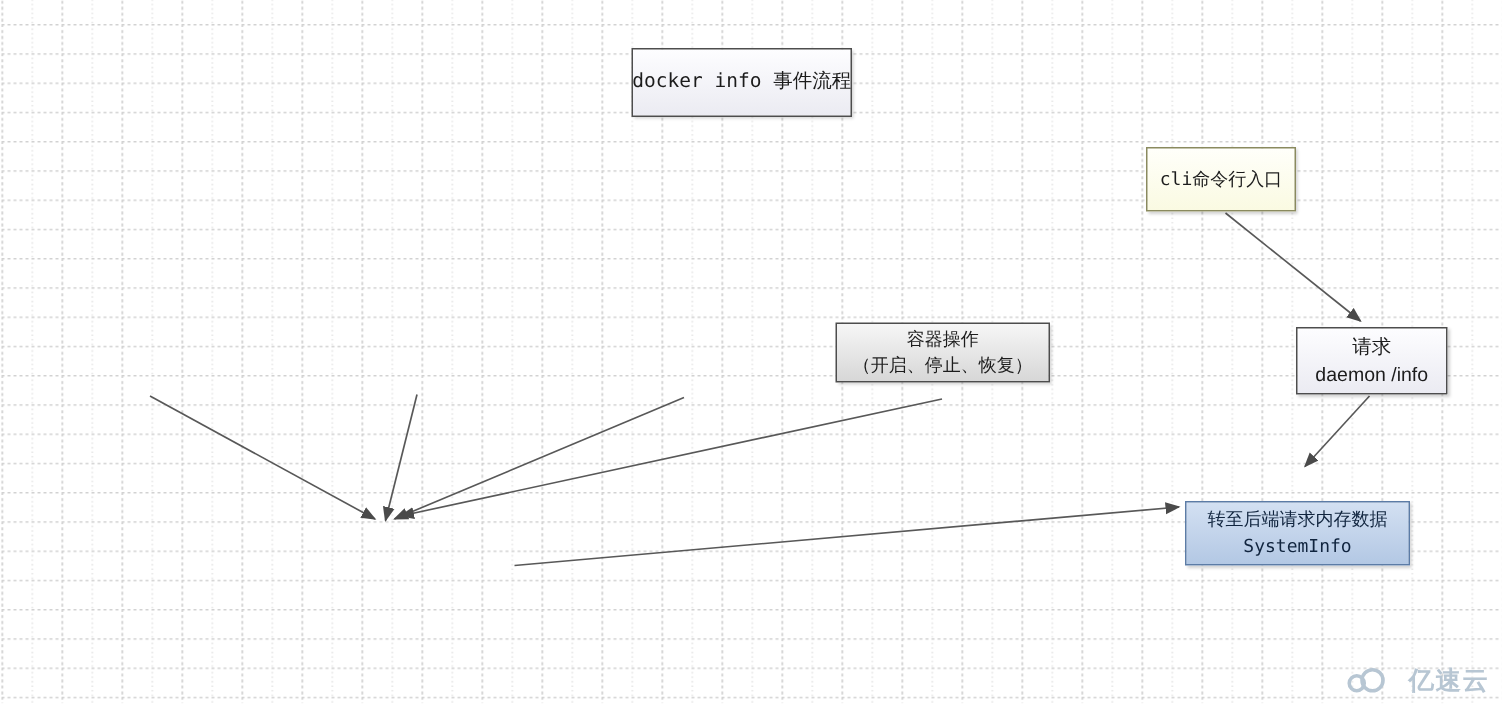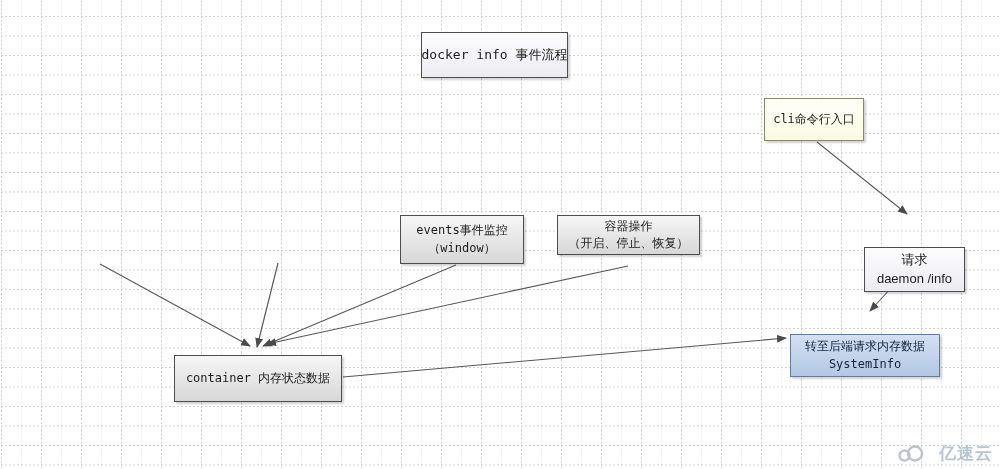--- a/index.html
+++ b/index.html
@@ -21,21 +21,21 @@
     background:linear-gradient(#f6f6f6,#d7d7d7);
     box-shadow:1.5px 1.5px 2px rgba(0,0,0,0.18);
     padding:2px 4px;
   }
   .node.white{background:linear-gradient(#fdfdff,#ebebf2);}
   .node.yellow{background:linear-gradient(#fffffa,#fafae2);border-color:#8a8a5e;justify-content:center;}
   .node.blue{
     background:linear-gradient(#d3e0f2,#b3c8e4);
     border-color:#5c7ca6;color:#10243e;margin-top:19px;
   }
-  .node.sans{font-family:"Liberation Sans","DejaVu Sans",sans-serif;font-size:13px;margin-top:29px;}
+  .node.sans{font-family:"Liberation Sans","DejaVu Sans",sans-serif;font-size:13px;}
   .node.title-node{font-size:13px;}
   .nl{display:block;white-space:nowrap;}
   #watermark{
     position:absolute;right:8px;bottom:4px;
     display:flex;align-items:center;gap:15px;
     color:#b7c6d3;font-family:"Liberation Sans","DejaVu Sans",sans-serif;
     font-size:17px;font-weight:bold;letter-spacing:1px;
   }
 </style>
 </head>
@@ -71,43 +71,36 @@
   <div class="node white title-node" style="left:421px;top:32px;width:147px;height:46px">
     <span class="nl">docker info 事件流程</span>
   </div>
 
   <div class="node yellow" style="left:764px;top:98px;width:100px;height:43px">
     <span class="nl">cli命令行入口</span>
   </div>
 
 
 
-  <div class="node" style="left:400px;top:215px;width:124px;height:49px">
-    <span class="nl">events事件监控</span>
-    <span class="nl">（window）</span>
-  </div>
 
   <div class="node" style="left:557px;top:215px;width:143px;height:40px">
     <span class="nl">容器操作</span>
     <span class="nl">（开启、停止、恢复）</span>
   </div>
 
   <div class="node white sans" style="left:864px;top:218px;width:101px;height:45px">
     <span class="nl">请求</span>
     <span class="nl">daemon /info</span>
   </div>
 
   <div class="node blue" style="left:790px;top:315px;width:150px;height:43px">
     <span class="nl">转至后端请求内存数据</span>
     <span class="nl">SystemInfo</span>
   </div>
 
-  <div class="node" style="left:174px;top:355px;width:168px;height:47px">
-    <span class="nl">container 内存状态数据</span>
-  </div>
 
   <div id="watermark">
     <svg width="27" height="19" viewBox="0 0 27 19">
       <circle cx="7.5" cy="11.5" r="5" fill="none" stroke="#b7c6d3" stroke-width="2.4"></circle>
       <circle cx="18" cy="9.5" r="7" fill="none" stroke="#b7c6d3" stroke-width="2.4"></circle>
     </svg>
     <span>亿速云</span>
   </div>
 
 </div>

